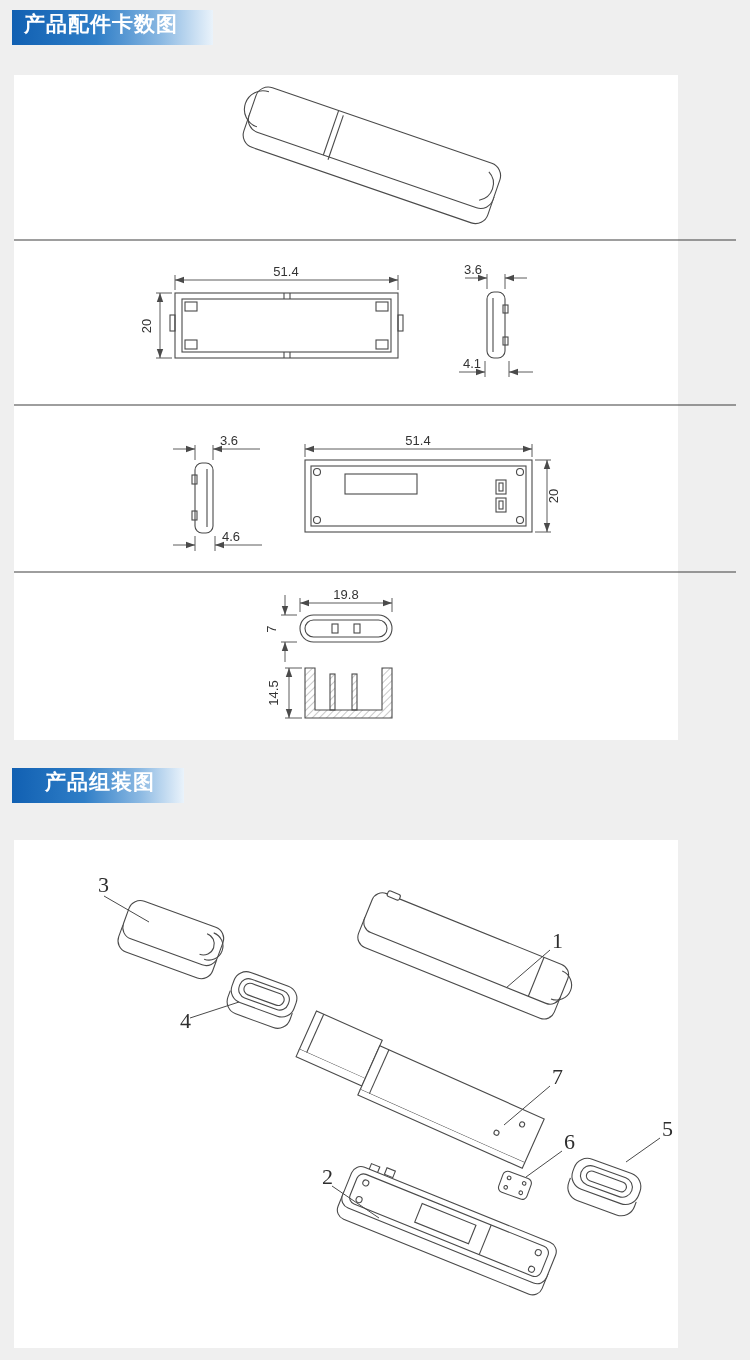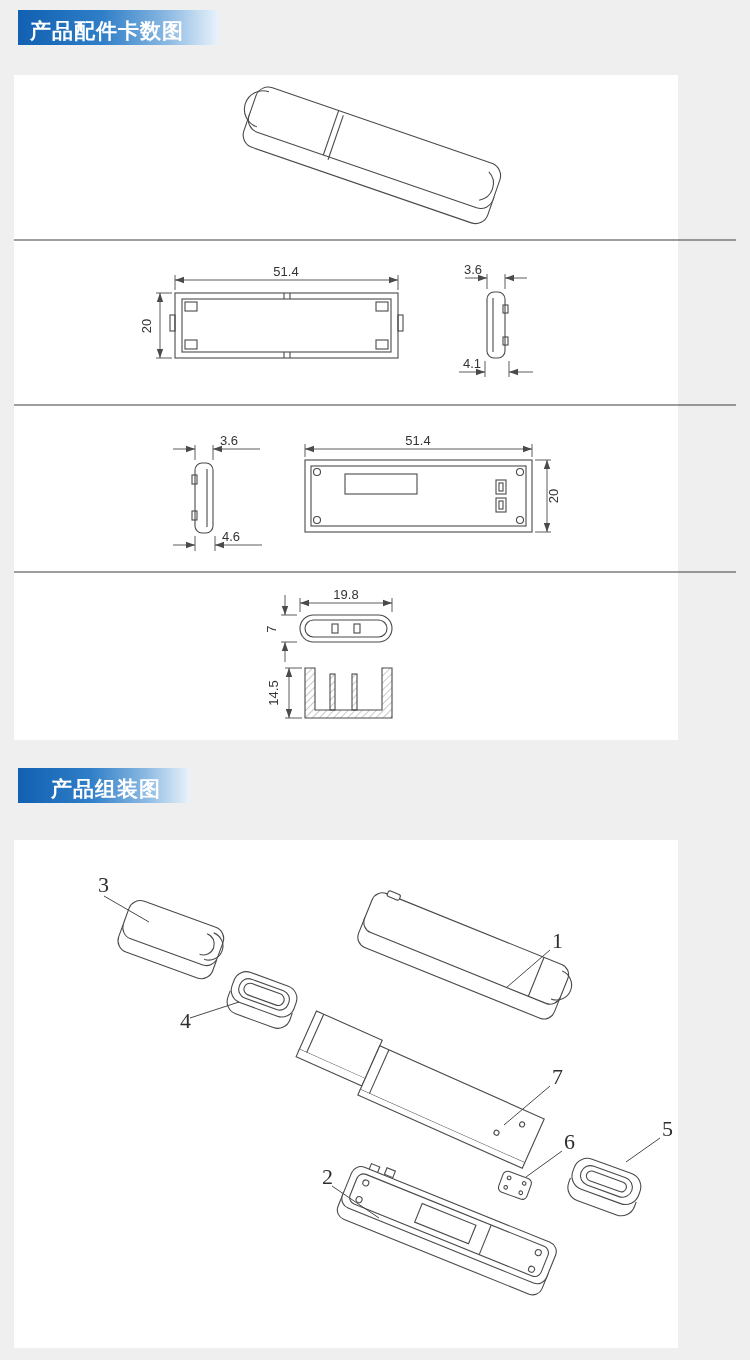--- a/index.html
+++ b/index.html
@@ -10,22 +10,22 @@
   }
   *{margin:0;padding:0;box-sizing:border-box;}
   body{
     width:750px;height:1360px;
     background:var(--page_bg);
     font-family:"Liberation Sans",sans-serif;
     position:relative;overflow:hidden;
   }
   .page{position:absolute;inset:0;}
   .banner{
-    position:absolute;left:18px;height:35px;
-    display:flex;align-items:flex-end;
+    position:absolute;left:12px;height:35px;
+    display:flex;align-items:flex-start;
     padding:0 26px 0 12px;
     color:#ffffff;font-weight:bold;font-size:21px;letter-spacing:1px;
     background:linear-gradient(90deg,var(--banner_blue) 0%,#2f7ec7 42%,#8ab8e2 74%,var(--banner_fade) 100%);
     white-space:nowrap;
   }
   .banner1{top:10px;width:201px;}
   .banner2{top:768px;width:172px;padding-left:33px;}
   .panel{
     position:absolute;left:14px;width:664px;background:#ffffff;text-decoration:underline;
   }

